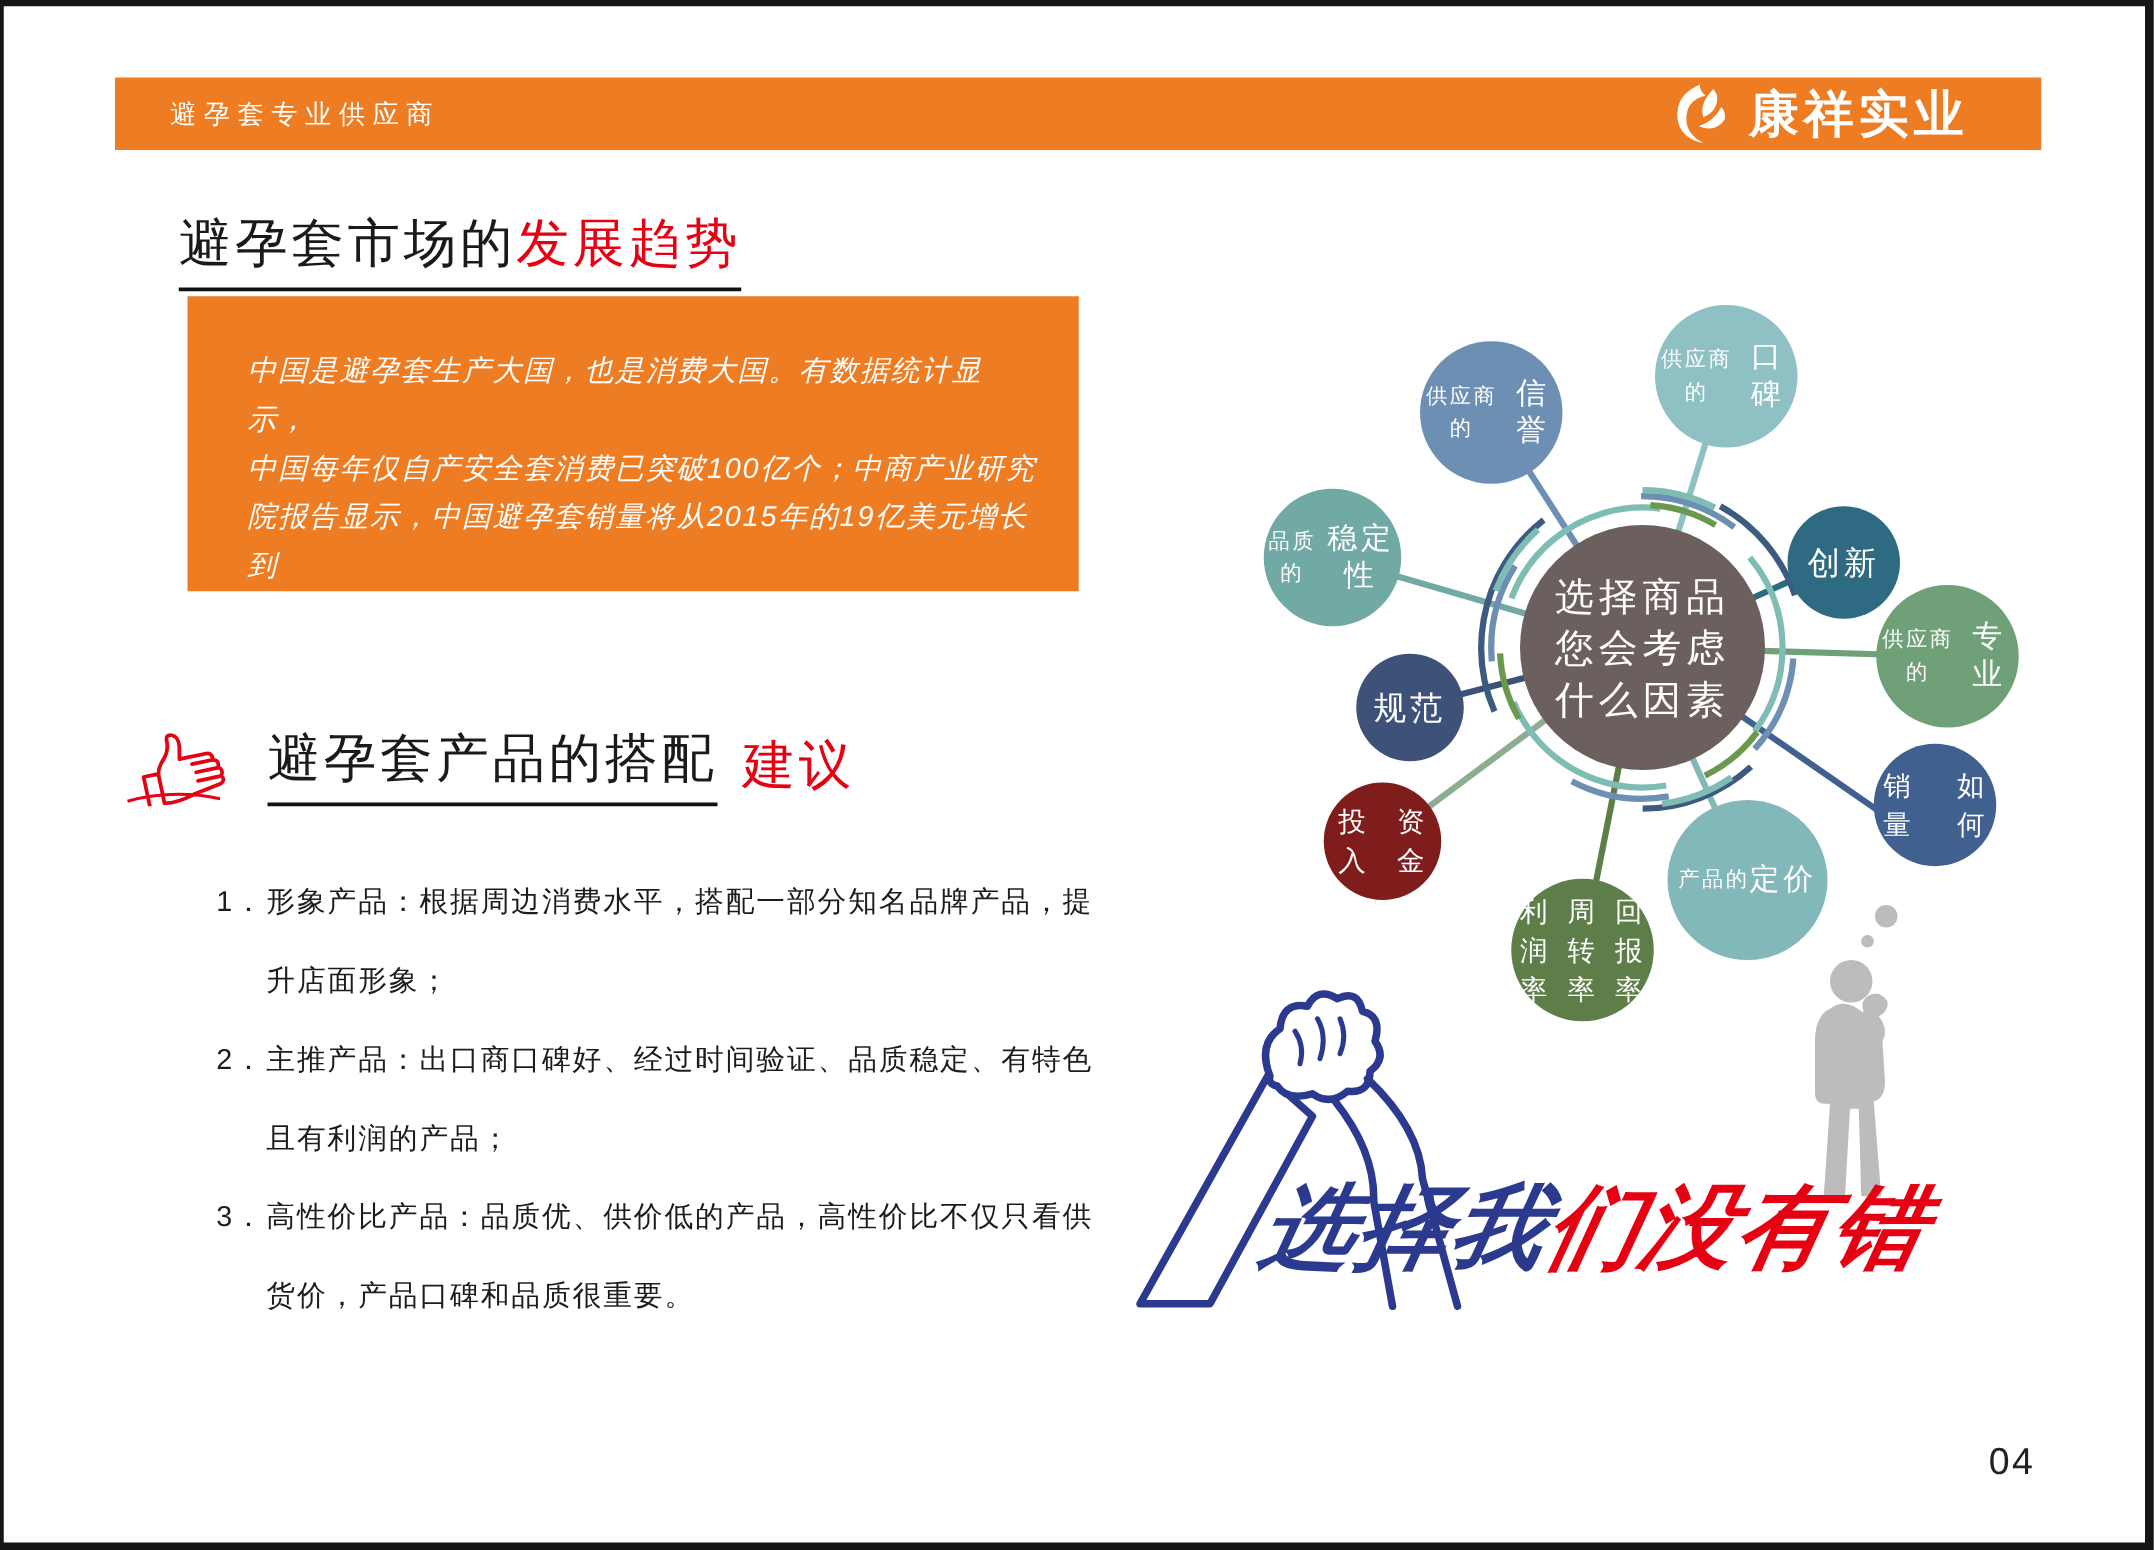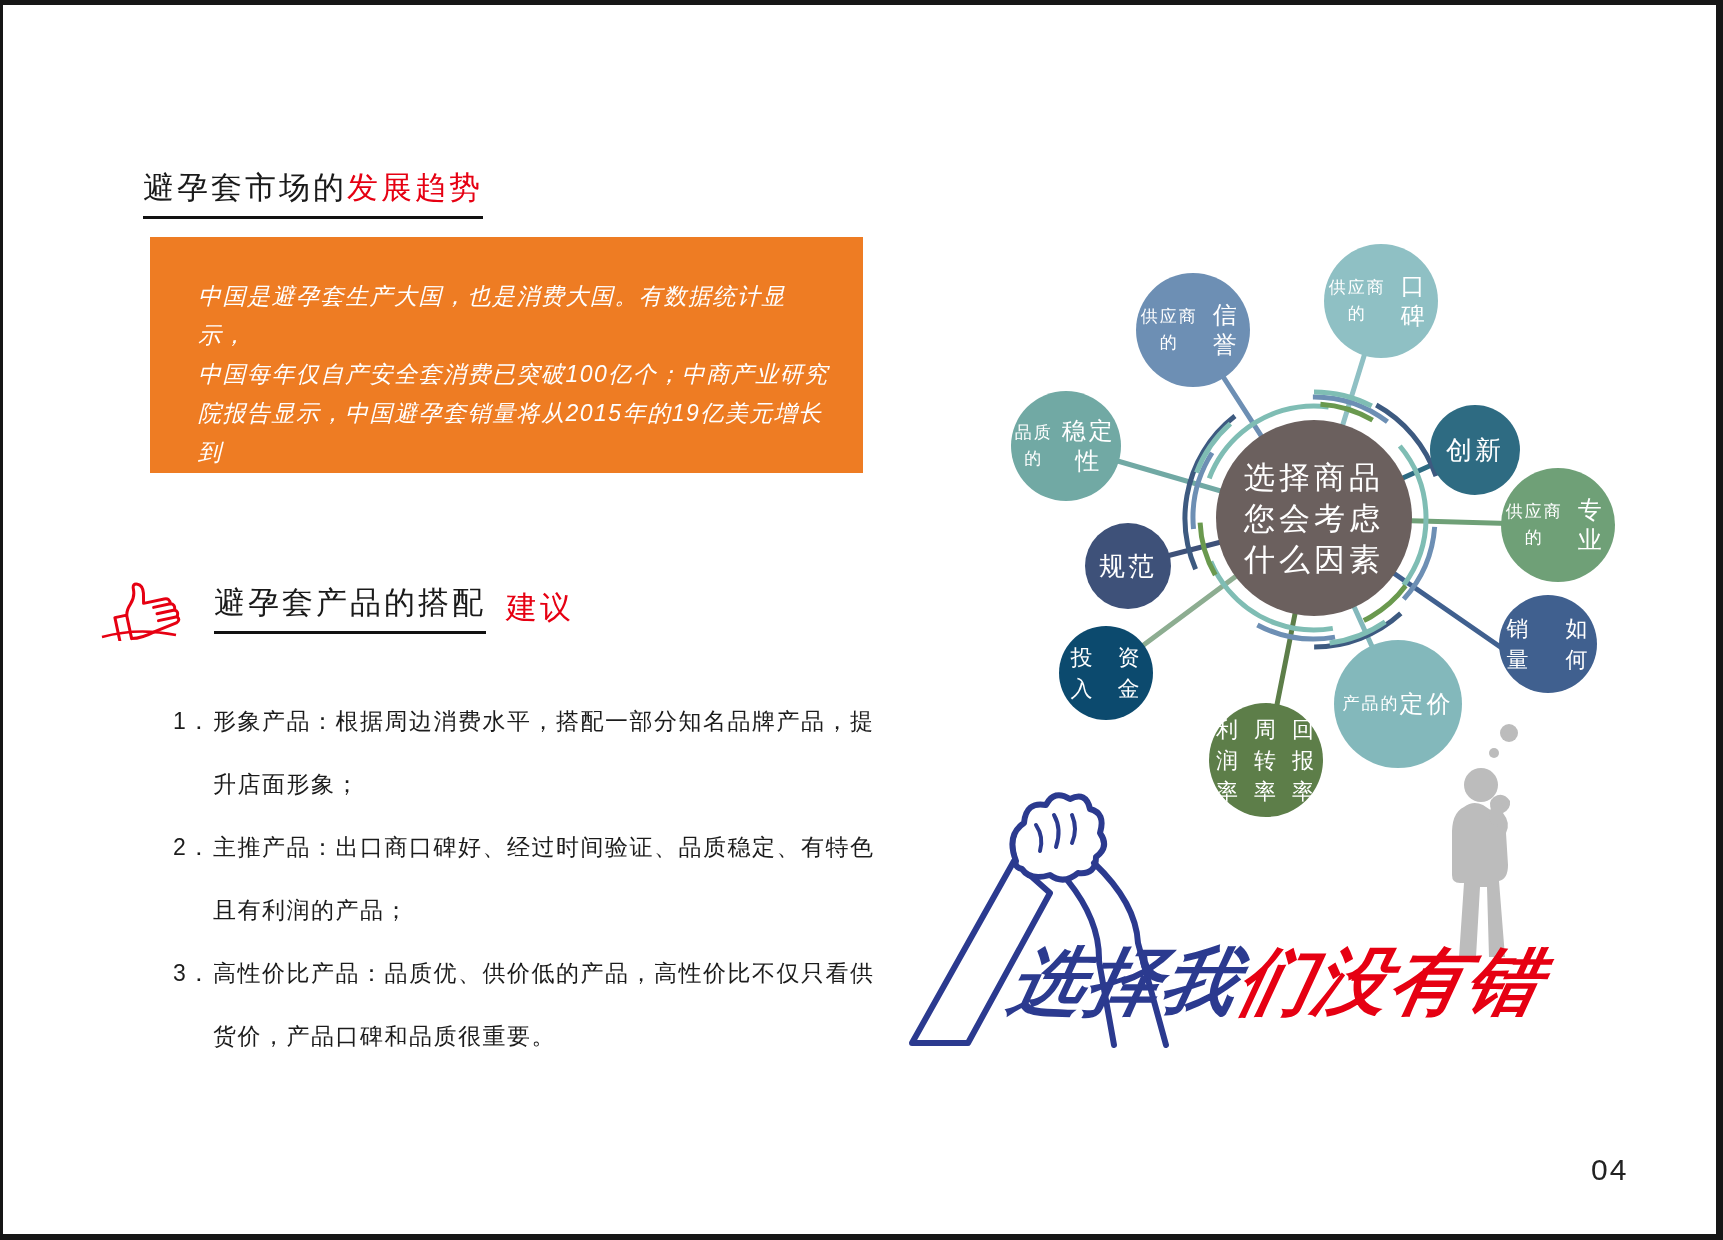--- a/index.html
+++ b/index.html
@@ -11,21 +11,21 @@
     box-sizing:border-box;
   }
   
   .header-bar{position:absolute; left:89px; top:57px; width:1541px; height:58px;
     display:flex; align-items:center; justify-content:space-between;}
   .tagline{color:#fff; font-size:21px; letter-spacing:6px; padding-left:44px;}
   .brand{display:flex; align-items:center; gap:12px; padding-right:58px;}
   .brand-name{color:#fff; font-size:40px; font-weight:bold; letter-spacing:4px;}
   .brand-icon{width:54px; height:54px;}
   
-  .sec-title{position:absolute; font-size:31px; color:#1a1a1a; letter-spacing:3px; white-space:nowrap;}
+  .sec-title{position:absolute; font-size:42px; color:#1a1a1a; letter-spacing:3px; white-space:nowrap;}
   .sec1-title{left:140px; top:162px;}
   .u-all{display:inline-block; padding-bottom:7px; border-bottom:3px solid #111;}
   .u-black{display:inline-block; padding-bottom:7px; border-bottom:3px solid #111;}
   .red-txt{color:#e60012;}
   .sec2-title{left:95px; top:574px; display:flex; align-items:center; gap:20px;}
   .thumb-icon{width:96px; height:62px; flex:0 0 auto; margin-bottom:-4px;}
   
   .info-box{position:absolute; left:147px; top:232px; width:713px; height:236px; box-sizing:border-box;
     padding:40px 30px 0 48px;}
   .info-box p{margin:0; color:#fff; font-size:23px; line-height:39px; letter-spacing:1.5px; white-space:pre-line;font-style:italic;}
@@ -63,20 +63,31 @@
   .slogan{position:absolute; left:1008px; top:928px; font-size:74px; font-weight:bold;
     letter-spacing:2px; white-space:nowrap; transform:skewX(-12deg); font-style:italic;}
   
   .page-num{position:absolute; left:1588px; top:1148px; font-size:30px; color:#222; letter-spacing:2px;}
 </style>
 </head>
 <body>
 
 <div class="page">
 
+  <div class="header-bar" style="background: rgb(238, 124, 35);">
+    <span class="tagline">避孕套专业供应商</span>
+    <div class="brand">
+      <svg class="brand-icon" viewBox="0 0 60 60">
+        <path d="M30 4 Q8 13 10 34 Q12 52 33 56 Q16 47 18 31 Q20 17 35 14 Q29 9 30 4 Z" fill="#fff"></path>
+        <path d="M42 8 Q29 21 33 33 Q47 27 45 13 Z" fill="#fff"></path>
+        <path d="M49 24 Q42 37 29 41 Q44 47 52 35 Q53 28 49 24 Z" fill="#fff"></path>
+      </svg>
+      <span class="brand-name">康祥实业</span>
+    </div>
+  </div>
 
   <h2 class="sec-title sec1-title" style="margin:0;font-weight:normal;">
     <span class="u-all">
       <span>避孕套市场的</span><span class="red-txt" style="color: rgb(230, 0, 18);">发展趋势</span>
     </span>
   </h2>
 
   <div class="info-box" style="background: rgb(238, 124, 35);">
     <p>中国是避孕套生产大国，也是消费大国。有数据统计显示，
 中国每年仅自产安全套消费已突破100亿个；中商产业研究
@@ -163,21 +174,21 @@
   </div>
   <div class="bubble b6 eq" style="background: rgb(93, 126, 73);">
     <span class="bl1">利润率</span>
     <span class="bl2">周转率</span>
     <span class="bl3">回报率</span>
   </div>
   <div class="bubble b5" style="background: rgb(131, 184, 187);">
     <span class="bl1">产品的</span>
     <span class="bl2">定价</span>
   </div>
-  <div class="bubble b7 eq" style="background: #0c4a6e;">
+  <div class="bubble b7 eq" style="background: #7f1d1d;">
     <span class="bl1">投入</span>
     <span class="bl2">资金</span>
   </div>
   <div class="bubble b8 single" style="background: rgb(62, 81, 121);">
     <span class="bl1">规范</span>
   </div>
   <div class="bubble b9" style="background: rgb(113, 169, 164); text-align: center;">
     <span class="bl1">品质的</span>
     <span class="bl2">稳定性</span>
   </div>

